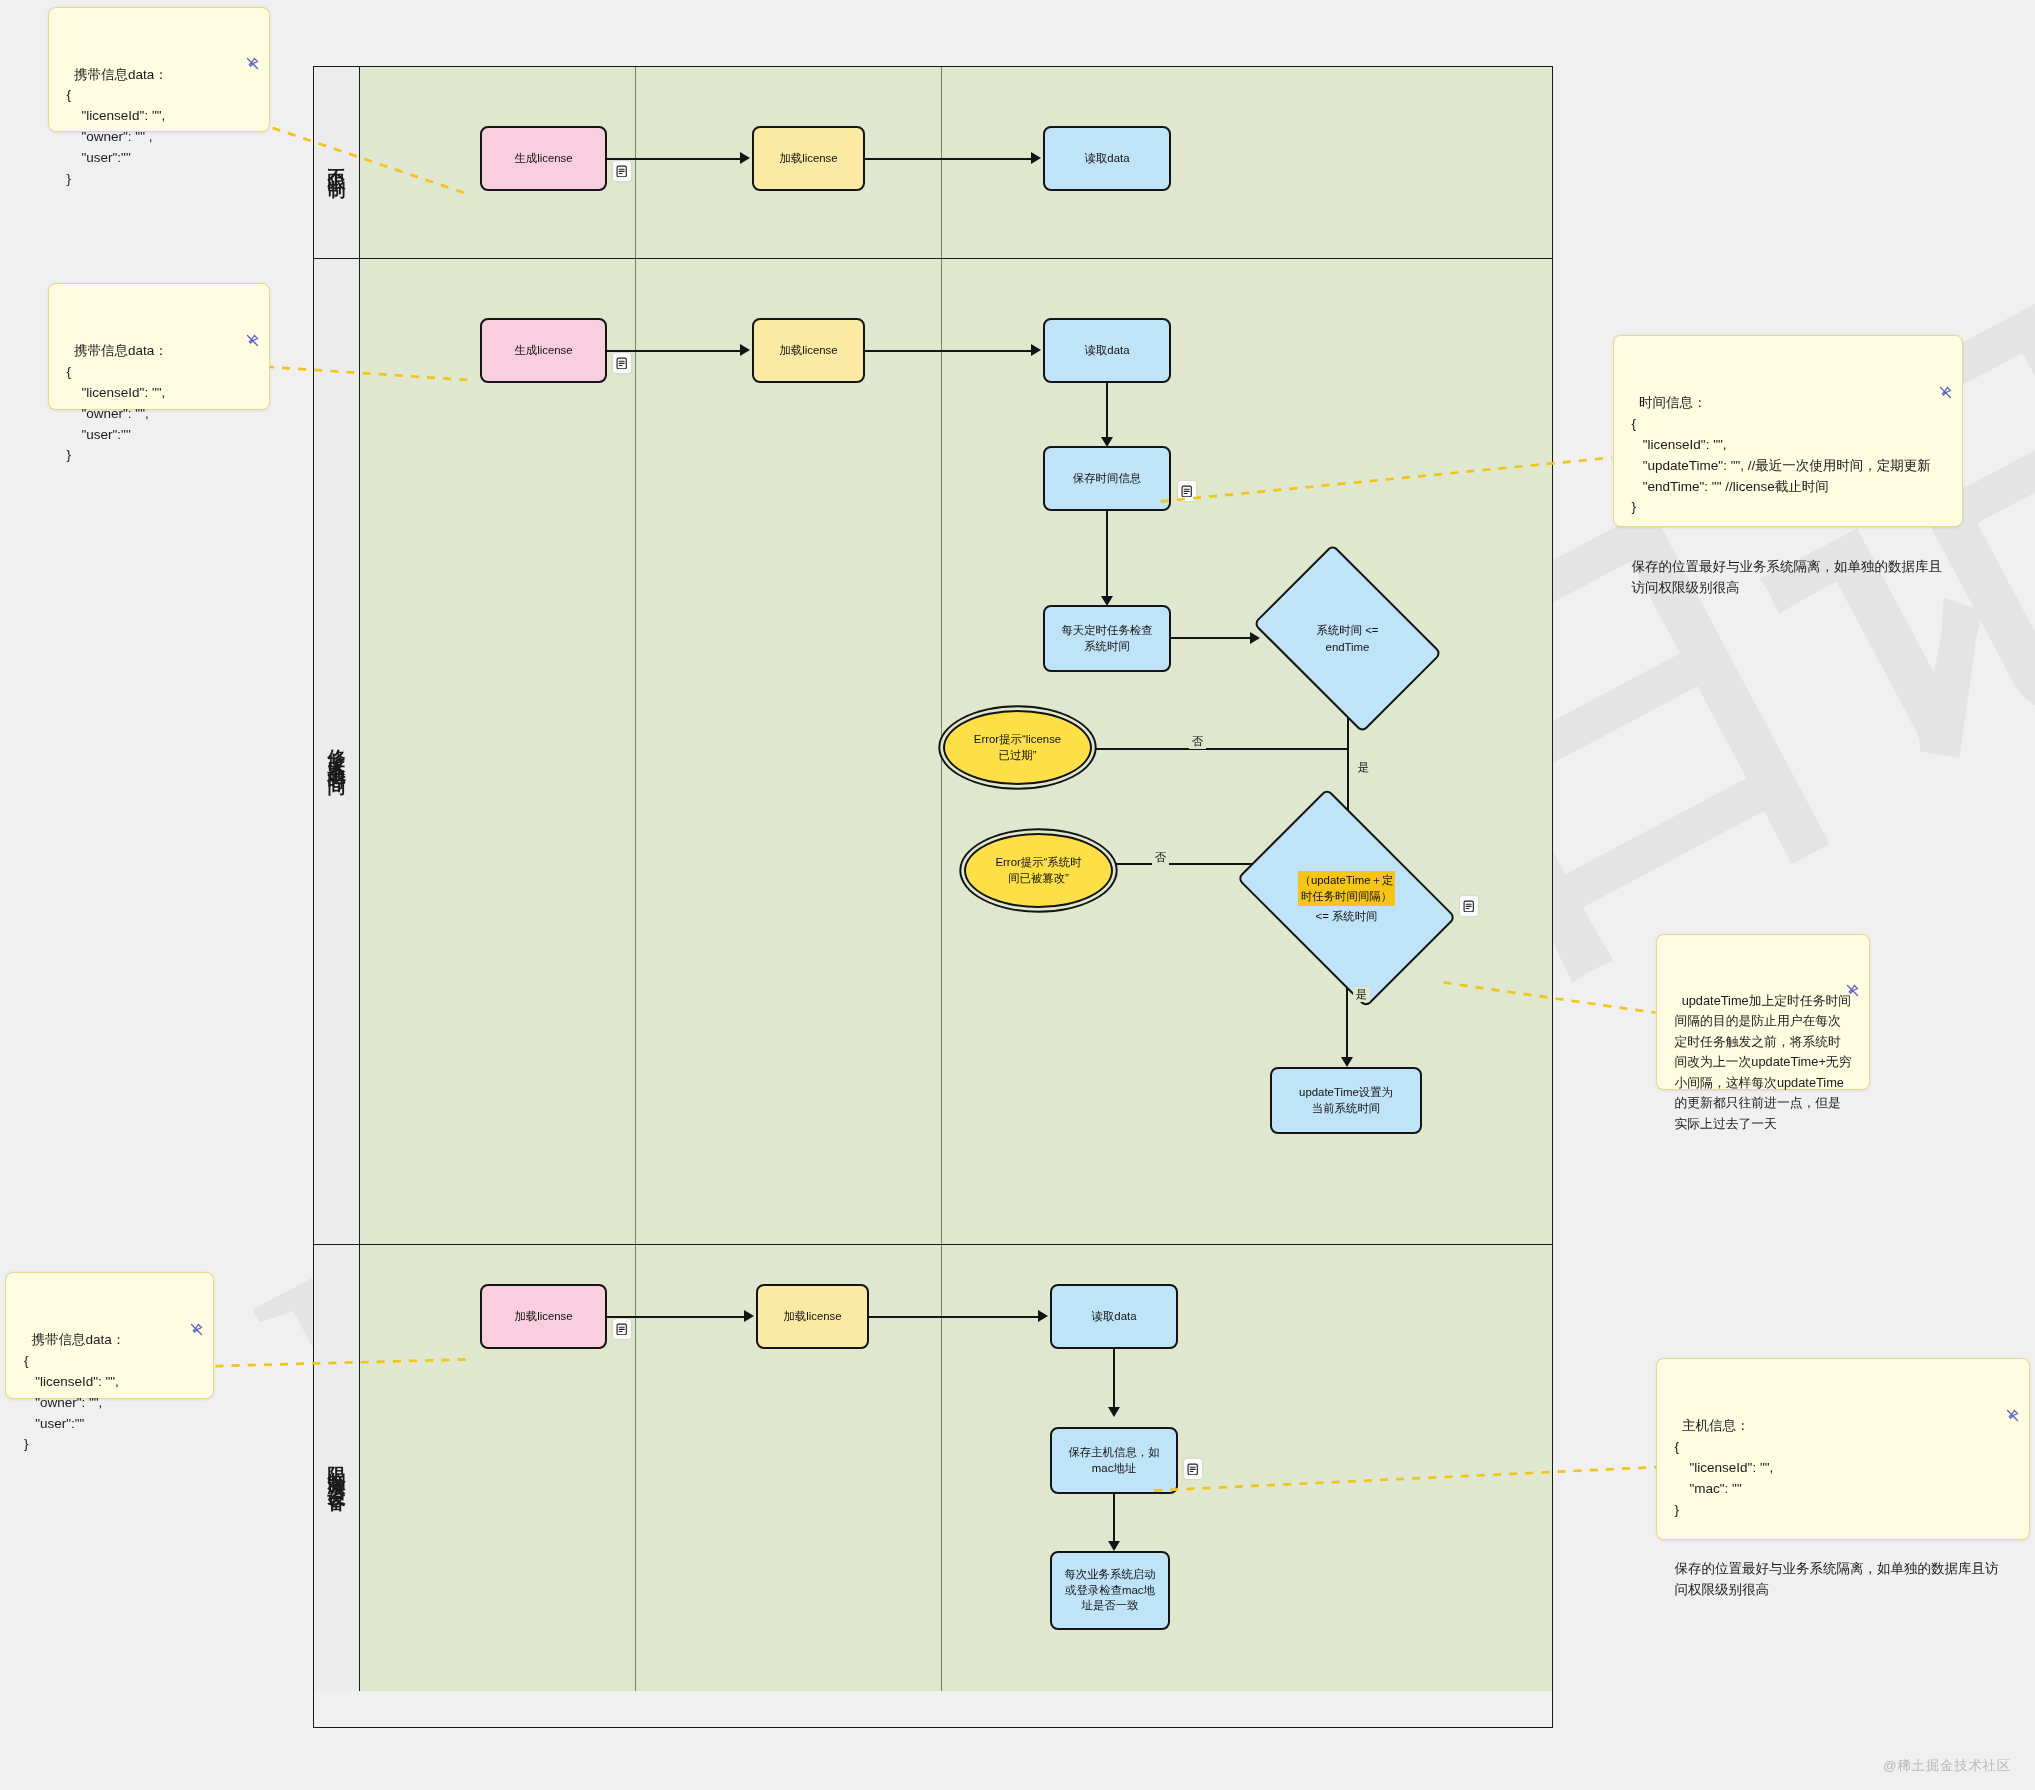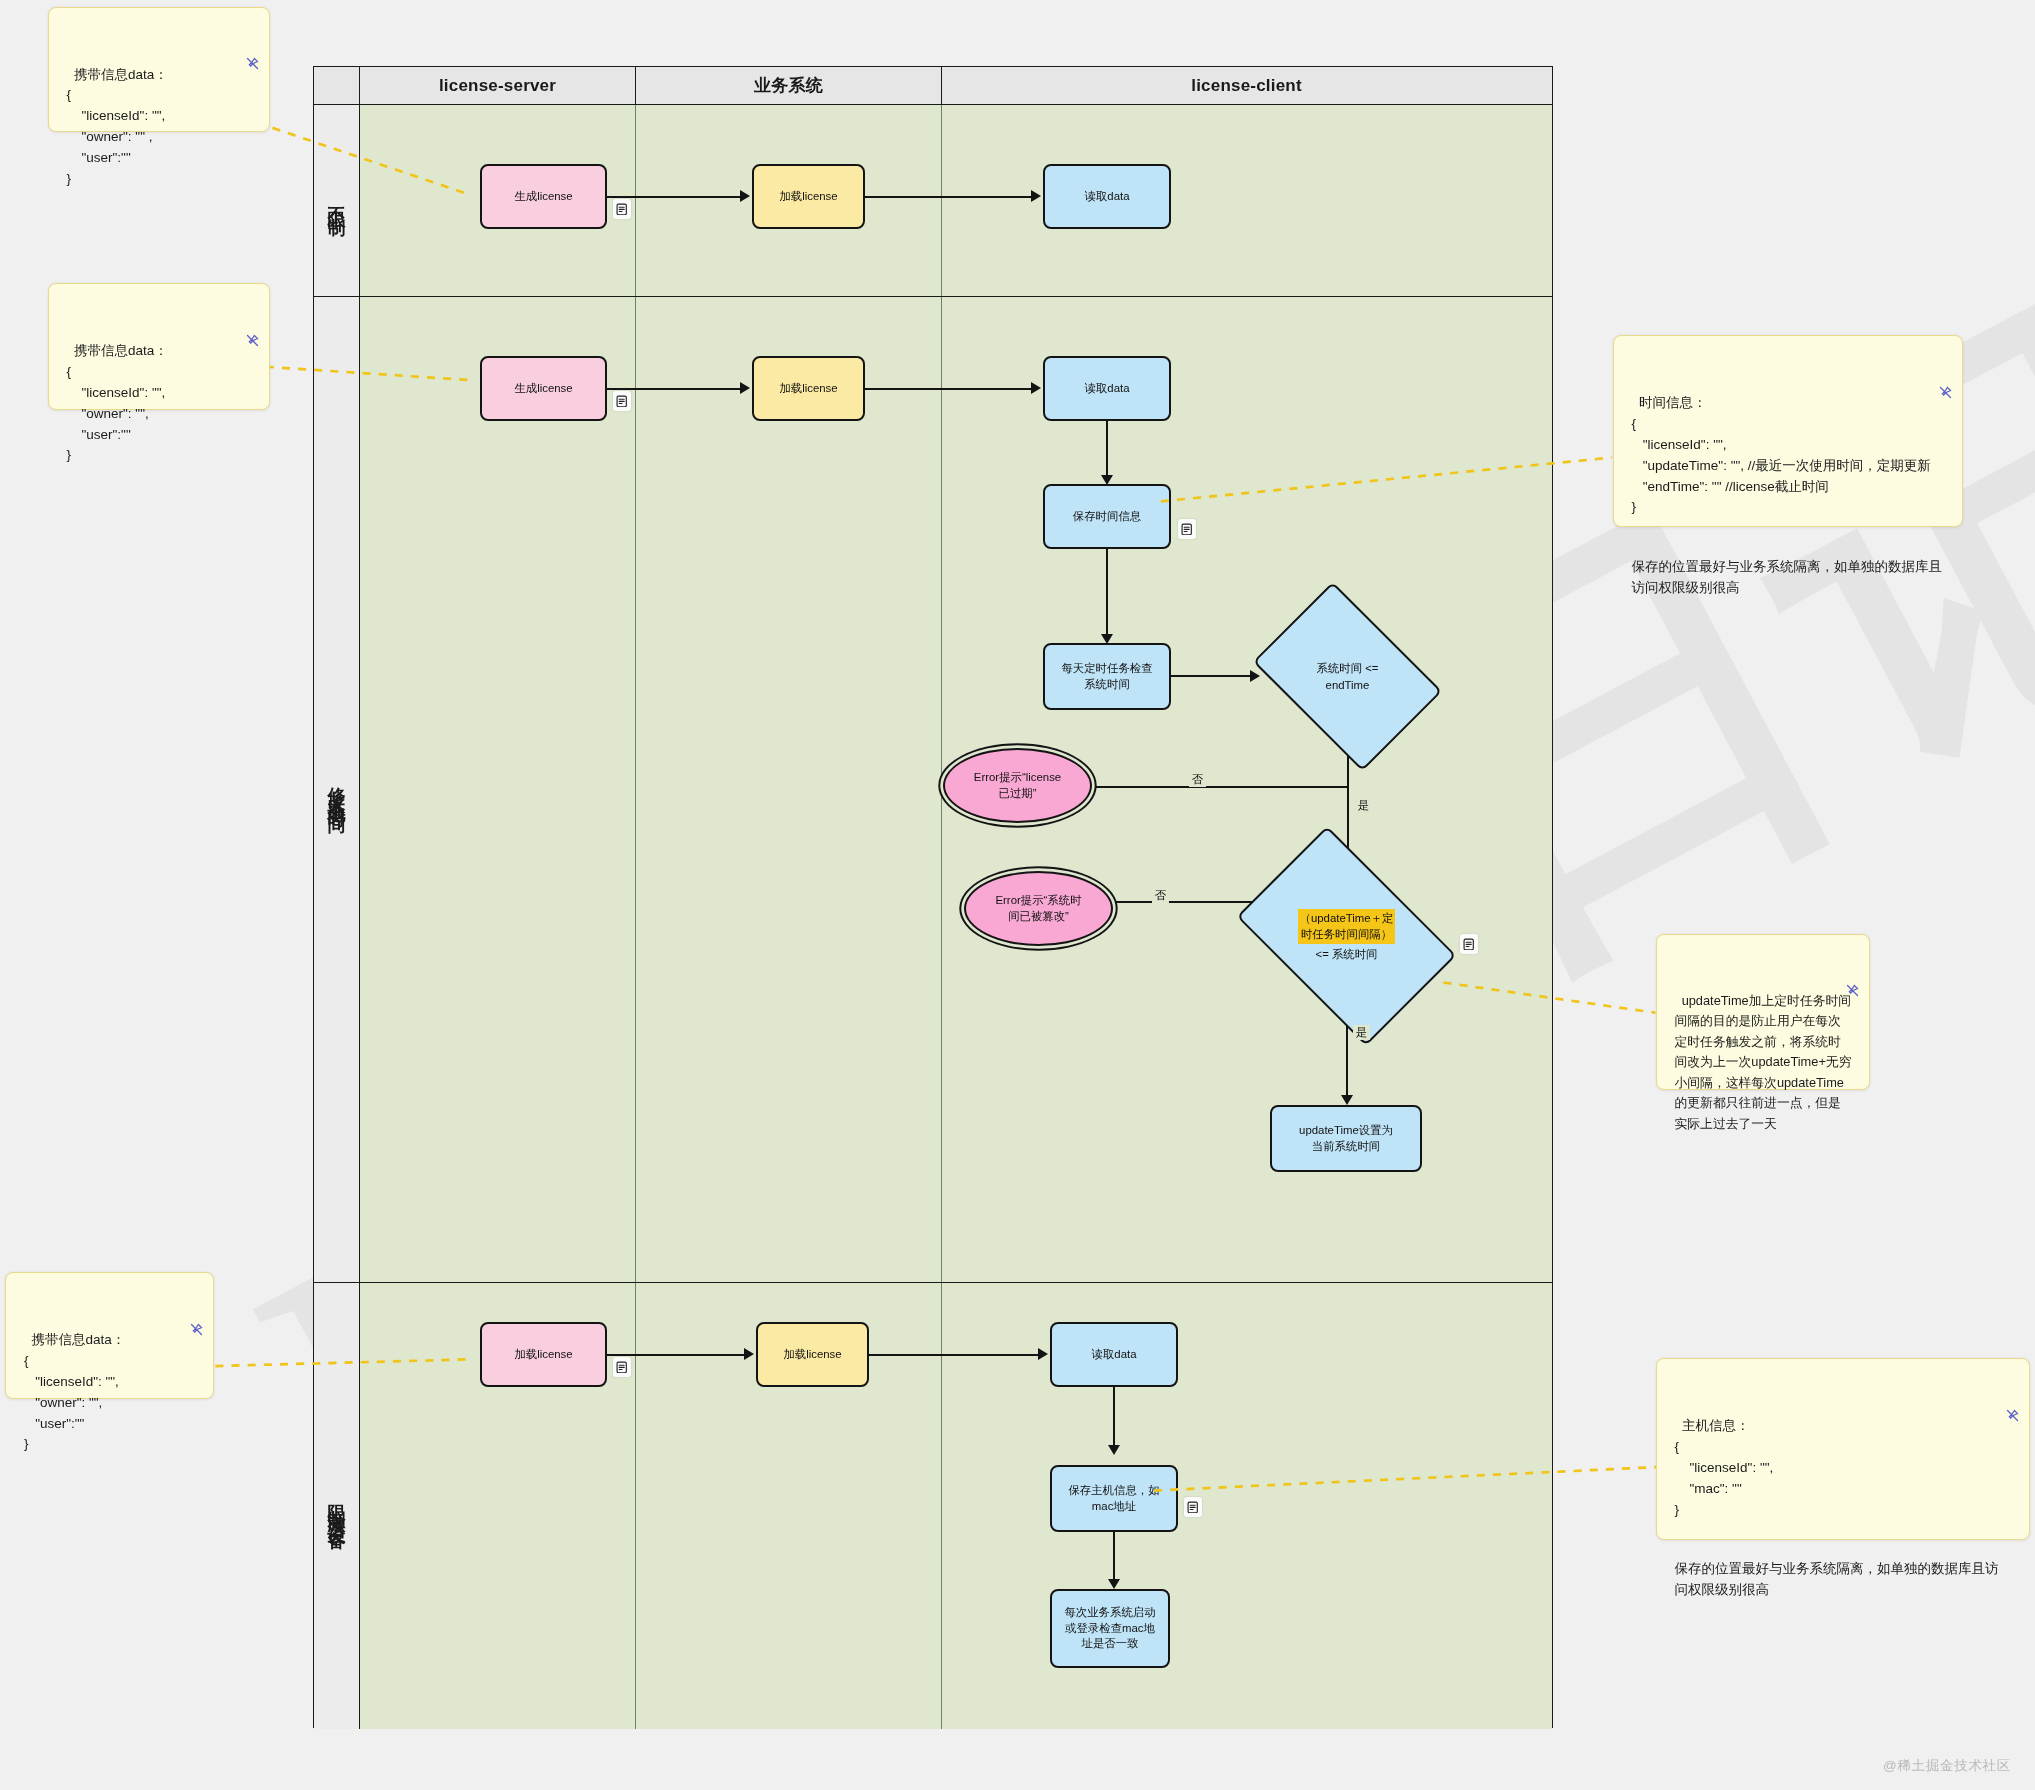--- a/index.html
+++ b/index.html
@@ -84,21 +84,21 @@
     transform:rotate(45deg);border-radius:6.7px;box-sizing:border-box;
   }
   .diamond .dtext{
     position:absolute;left:0;top:0;width:100%;height:100%;
     display:flex;flex-direction:column;align-items:center;justify-content:center;
     text-align:center;font-size:11.4px;line-height:1.45;color:#111;z-index:2;
   }
   .hl{background:#f5c518;padding:0.7px 2px;display:inline-block;}
   .terminator{
     position:absolute;z-index:5;
-    background:#f9a8d4;border:2px solid #141414;border-radius:50%;
+    background:#fde047;border:2px solid #141414;border-radius:50%;
     box-shadow:0 0 0 2.7px #dfe8cf, 0 0 0 4.7px #141414;
     display:flex;align-items:center;justify-content:center;
     text-align:center;font-size:11.4px;line-height:1.4;color:#111;
     padding:4px 6.7px;box-sizing:border-box;
   }
   
   .conn{position:absolute;background:#141414;z-index:4;}
   .conn-h{height:2px;}
   .conn-v{width:2px;}
   .arrow{position:absolute;width:0;height:0;z-index:4;}
@@ -237,26 +237,20 @@
   <span class="body">主机信息：
 {
     "licenseId": "",
     "mac": ""
 }</span>
   <span class="body para2">保存的位置最好与业务系统隔离，如单独的数据库且访问权限级别很高</span>
 </div>
 
 <div id="diagram">
 
-  <div class="header-row">
-    <div class="hdr-corner"></div>
-    <div class="hdr-cell w-server">license-server</div>
-    <div class="hdr-cell w-biz">业务系统</div>
-    <div class="hdr-cell w-client">license-client</div>
-  </div>
 
   <div class="lane lane-h1">
     <div class="lane-label">不限制</div>
     <div class="lane-body">
       <div class="colline" style="left:275px;"></div>
       <div class="colline" style="left:581px;"></div>
 
       <div class="node n-pink" style="left:120px;top:59px;width:127px;height:65px;">生成license</div>
       <div class="note-badge" style="left:253px;top:94px;">
         <svg viewBox="0 0 16 18" fill="none" stroke="#222" stroke-width="1.6">

